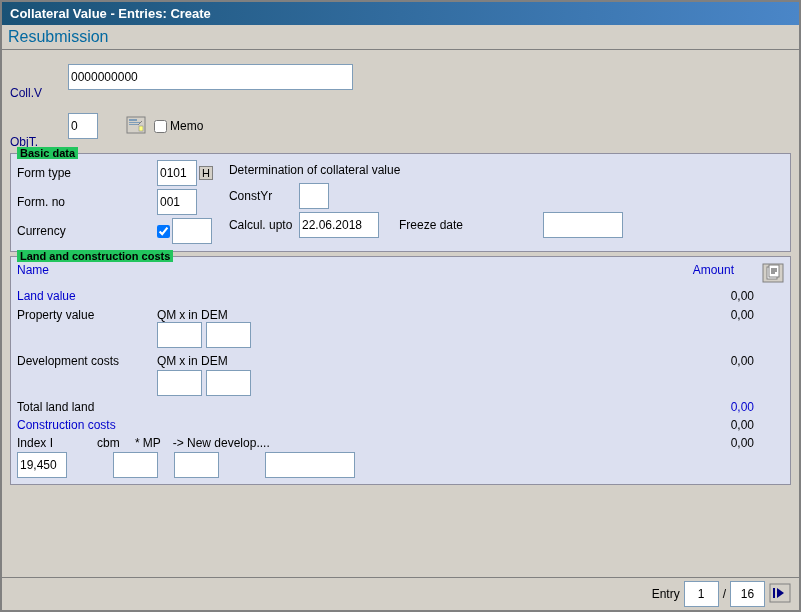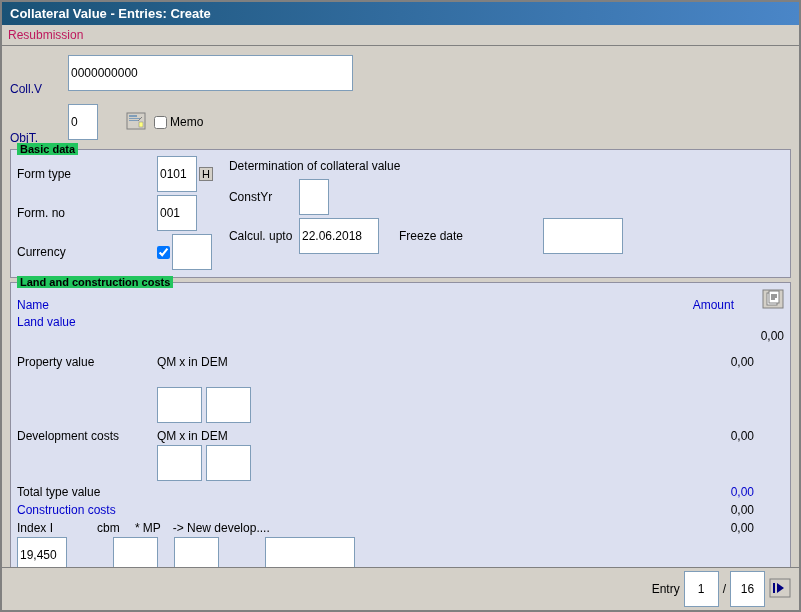--- a/index.html
+++ b/index.html
@@ -27,22 +27,22 @@
       font-size: 13px;
       flex-shrink: 0;
     }
     .toolbar {
       background: #d4d0c8;
       padding: 3px 6px;
       border-bottom: 1px solid #808080;
       flex-shrink: 0;
     }
     .toolbar span {
-      font-size: 12px;
-      color: #be185d;
+      font-size: 16px;
+      color: #0369a1;
     }
     .watermark {
       position: absolute;
       top: 42px;
       left: 200px;
       color: #b0b8c8;
       font-size: 16px;
       pointer-events: none;
     }
     .content {
@@ -53,21 +53,21 @@
     }
     .label {
       color: #000080;
       font-size: 12px;
       min-width: 50px;
       margin-top: 32px;
     }
     input[type="text"] {
       border: 1px solid #7f9db9;
       background: white;
-      height: 36px;
+      height: 26px;
       font-size: 12px;
       padding: 1px 2px;
       outline: none;
     }
     .fieldset-wrapper {
       border: 1px solid #9090a0;
       padding: 6px 6px 4px 6px;
       margin-bottom: 4px;
       background: #dce0f0;
       position: relative;
@@ -209,42 +209,42 @@
             <span style="margin-left:20px;" class="col-name-black">Freeze date</span>
             <input type="text" class="date-input" style="margin-left: 4px;" value="">
           </div>
         </div>
       </div>
     </div>
 
     <div class="fieldset-wrapper" style="padding:6px;">
       <span class="fieldset-legend">Land and construction costs</span>
 
-      <div style="display:flex; align-items:flex-end; margin-bottom:3px;">
+      <div style="display:flex; align-items:flex-start; margin-bottom:3px;">
         <span class="blue-label">Name</span>
         <span class="blue-label" style="margin-left:auto; margin-right:28px;">Amount</span>
         <span>
           <svg width="22" height="20" viewBox="0 0 22 20">
               <rect x="1" y="1" width="20" height="18" fill="#d4d0c8" stroke="#808080"></rect>
               <rect x="5" y="4" width="10" height="12" fill="white" stroke="#808080"></rect>
               <rect x="7" y="2" width="10" height="12" fill="white" stroke="#808080"></rect>
               <line x1="9" y1="6" x2="15" y2="6" stroke="#000" stroke-width="0.8"></line>
               <line x1="9" y1="8" x2="15" y2="8" stroke="#000" stroke-width="0.8"></line>
               <line x1="9" y1="10" x2="13" y2="10" stroke="#000" stroke-width="0.8"></line>
             </svg>
         </span>
       </div>
 
-      <div style="display:flex; align-items:flex-start; margin-bottom:12px;flex-direction:column;">
+      <div style="display:flex; align-items:flex-end; margin-bottom:5px;">
         <span class="blue-label">Land value</span>
         <span class="col-amount">0,00</span>
         <span style="width:30px;"></span>
       </div>
 
-      <div style="display:flex; align-items:flex-start; margin-bottom:18px;">
+      <div style="display:flex; align-items:flex-start; margin-bottom:0;">
         <span class="col-name-black">Property value</span>
         <span style="margin-right:3px;">QM</span>
         <span style="margin-right:3px;">x</span>
         <span style="margin-right:8px;">in DEM</span>
         <span class="col-amount">0,00</span>
         <span style="width:30px;"></span>
       </div>
       <div style="display:flex; align-items:center; margin-bottom:6px; margin-left:140px;">
         <input type="text" style="width: 45px; margin-right: 4px;" value="">
         <input type="text" style="width: 45px;" value="">
@@ -257,21 +257,21 @@
         <span style="margin-right:8px;">in DEM</span>
         <span class="col-amount">0,00</span>
         <span style="width:30px;"></span>
       </div>
       <div style="display:flex; align-items:center; margin-bottom:4px; margin-left:140px;">
         <input type="text" style="width: 45px; margin-right: 4px;" value="">
         <input type="text" style="width: 45px;" value="">
       </div>
 
       <div style="display:flex; align-items:center; margin-bottom:4px;">
-        <span class="col-name-black">Total type value</span>
+        <span class="col-name-black">Total land land</span>
         <span class="col-amount-blue">0,00</span>
         <span style="width:30px;"></span>
       </div>
 
       <div style="display:flex; align-items:center; margin-bottom:4px;">
         <span class="blue-label">Construction costs</span>
         <span class="col-amount">0,00</span>
         <span style="width:30px;"></span>
       </div>
 

